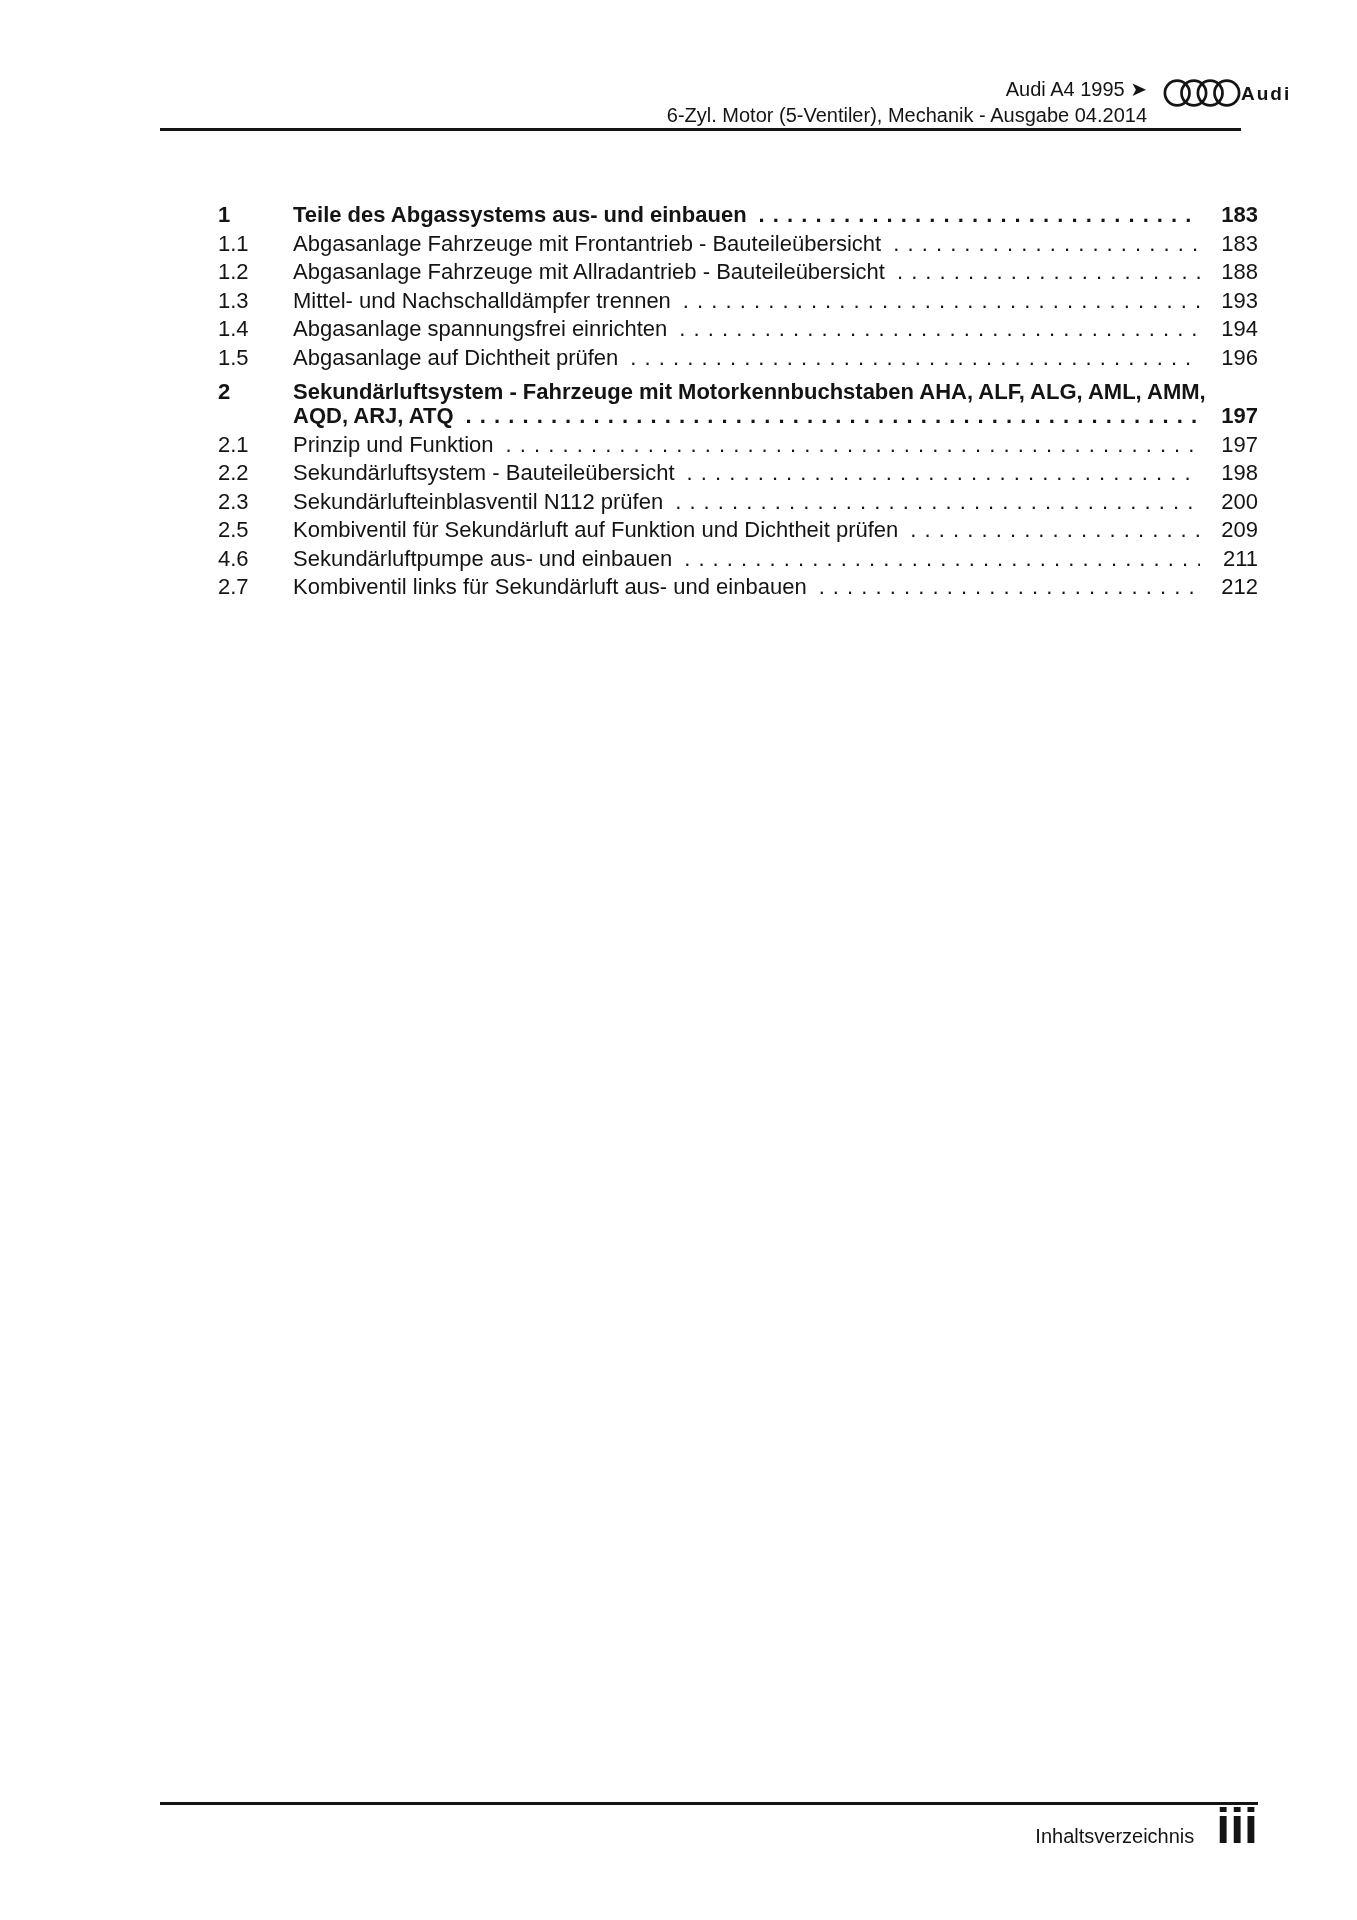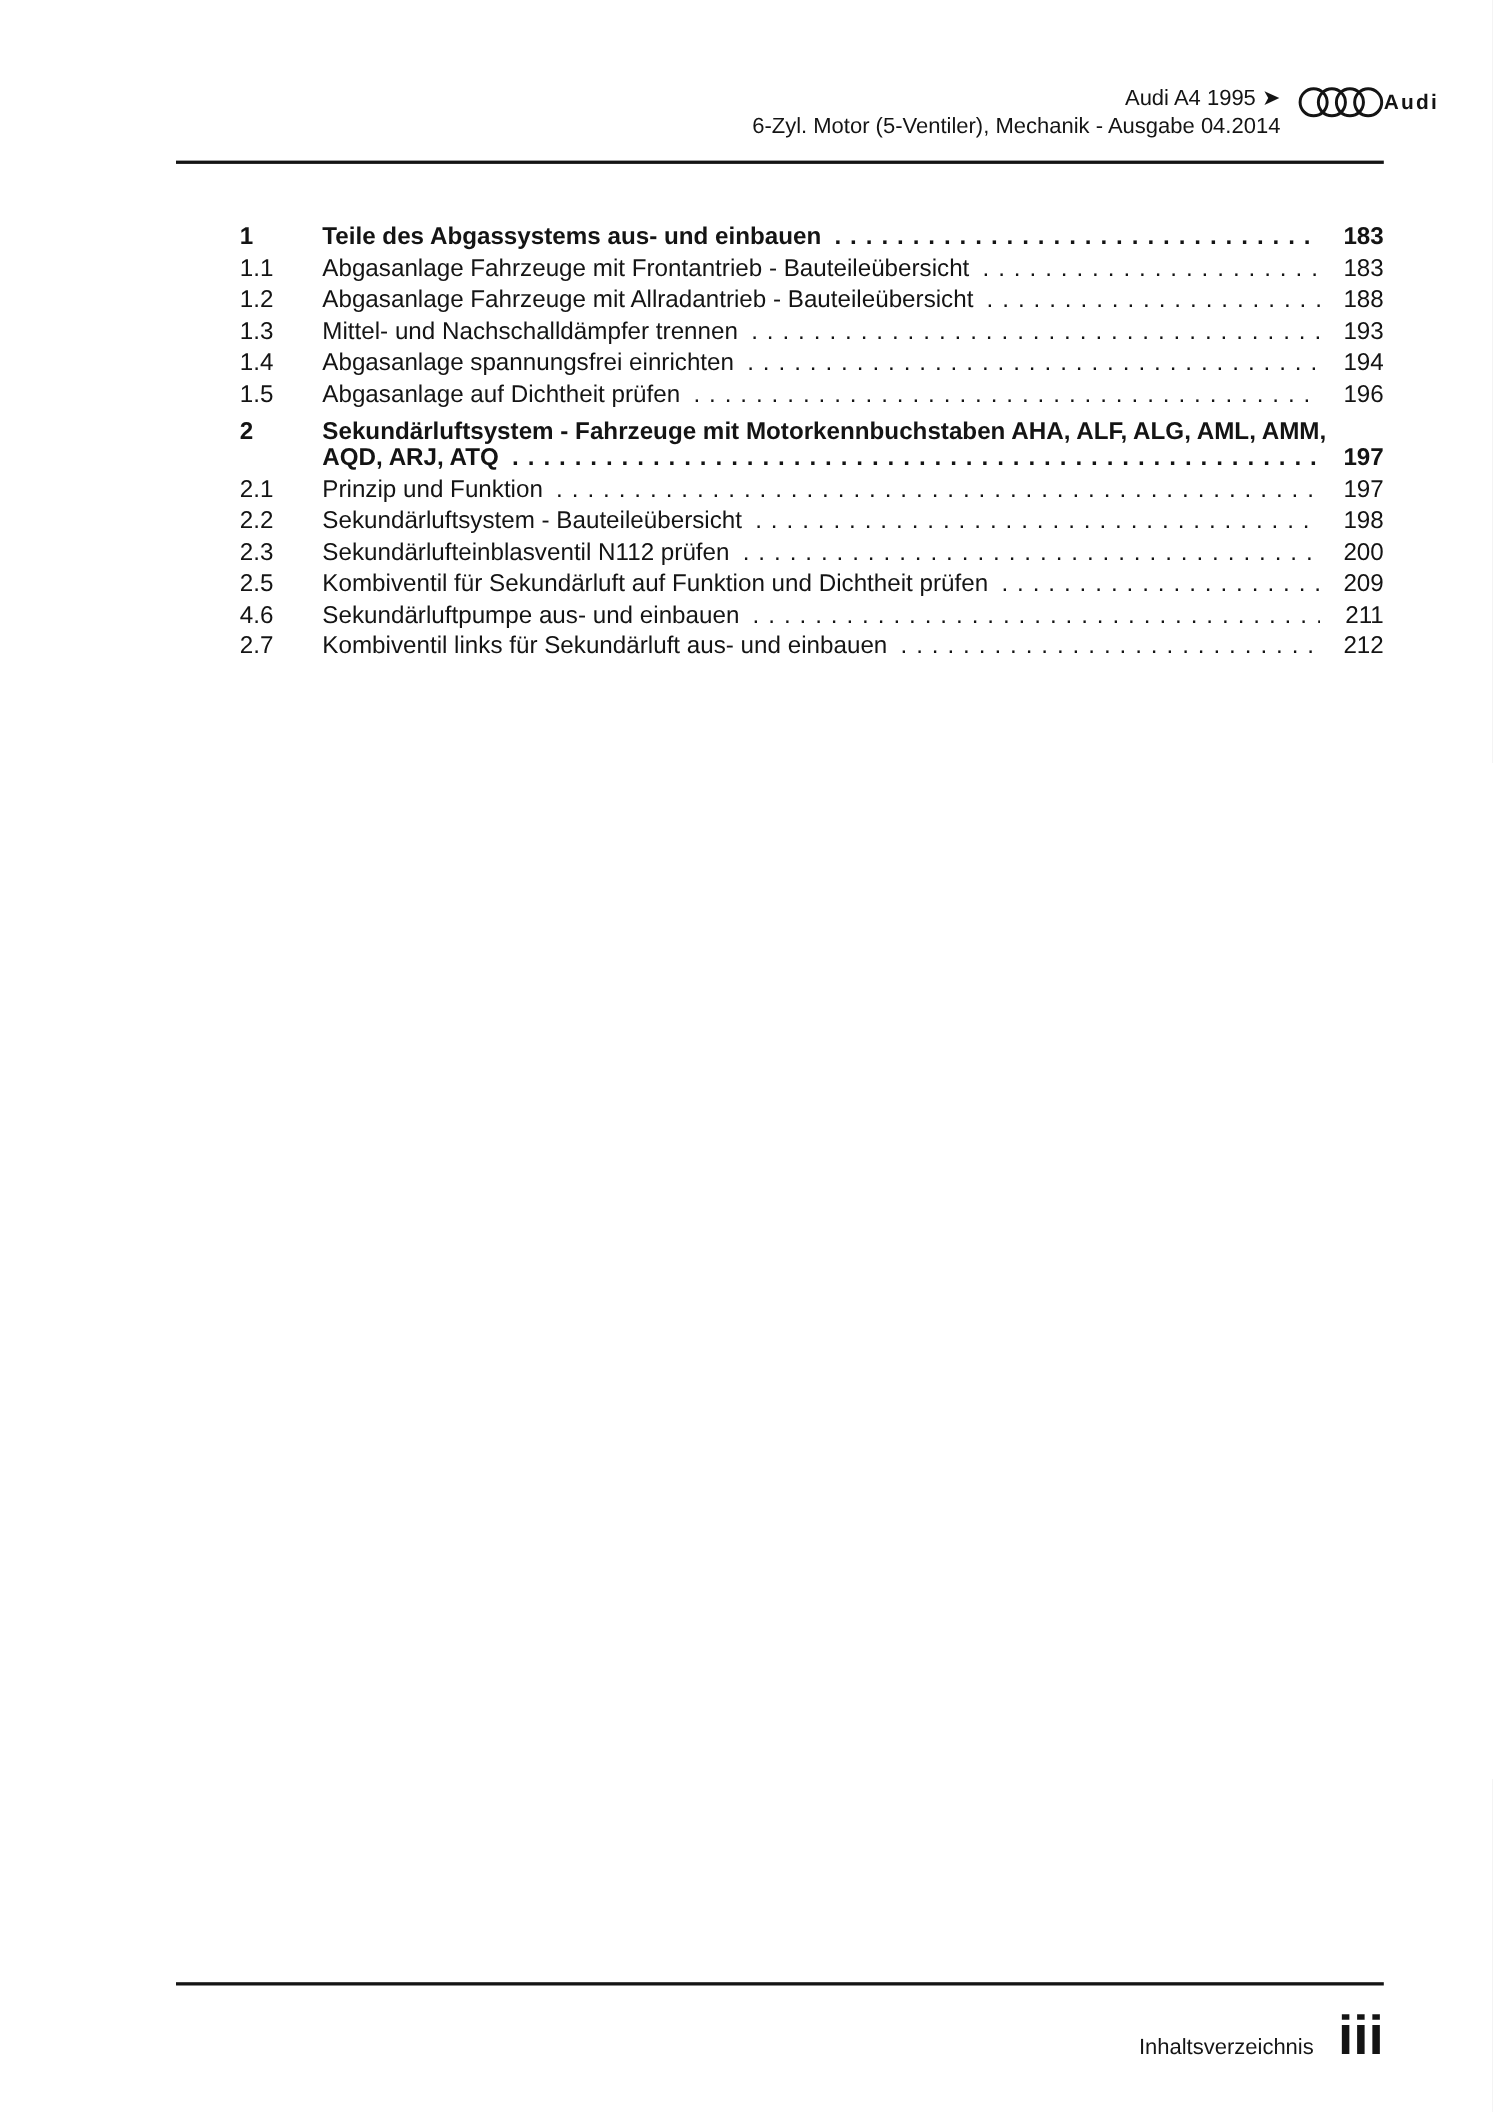--- a/index.html
+++ b/index.html
@@ -15,22 +15,22 @@
     color: #141414;
     font-family: "Liberation Sans", "DejaVu Sans", sans-serif;
     overflow: hidden;
   }
 
   
   .header {
     position: absolute;
     top: 0;
     left: 160px;
-    right: 99px;
-    height: 149px;
+    right: 116px;
+    height: 131px;
   }
   .header-rule {
     position: absolute;
     left: 0;
     right: 0;
     bottom: 0;
     height: 3px;
     background: #141414;
   }
   .header-inner {
@@ -121,21 +121,21 @@
     left: 160px;
     right: 99px;
     top: 1802px;
     border-top: 3px solid #141414;
   }
   .footer-inner {
     display: flex;
     justify-content: flex-end;
     align-items: baseline;
     gap: 22px;
-    padding-top: 28px;
+    padding-top: 4px;
   }
   .footer-label { font-size: 20px; }
   .footer-page {
     font-size: 50px;
     font-weight: 700;
     letter-spacing: 0px;
     line-height: 34px;
   }
 </style>
 </head>

